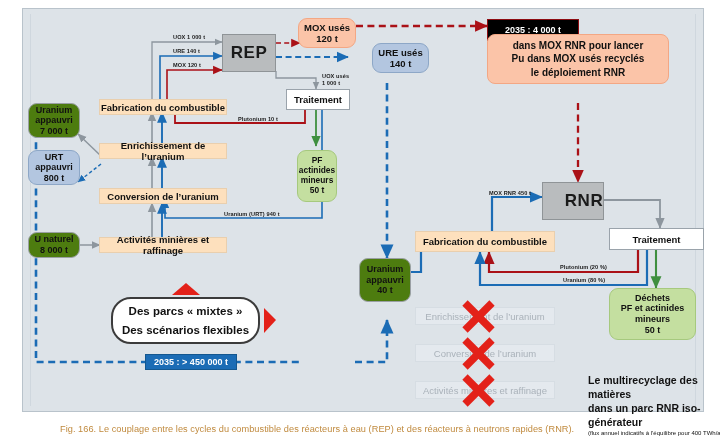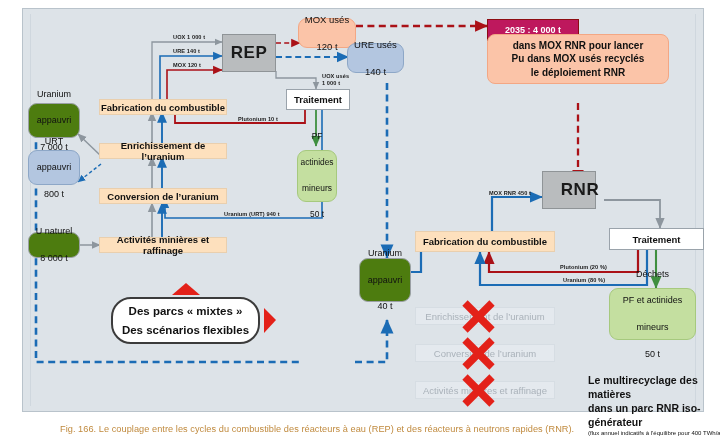--- a/index.html
+++ b/index.html
@@ -22,28 +22,28 @@
     box-sizing:border-box;pointer-events:none;
   }
   
   .node{position:absolute;box-sizing:border-box;display:flex;align-items:center;
         justify-content:center;text-align:center;color:#111;z-index:5;}
   .proc{background:#fde0bd;border:1px solid #e9cfae;font-size:9.5px;font-weight:bold;}
   .proc-rnr{background:#fde0bd;border:1px solid #e9cfae;font-size:9.5px;font-weight:bold;}
   .reactor{background:#b9bcbe;border:1px solid #8f9497;font-size:17px;font-weight:bold;
            letter-spacing:.5px;color:#1a1a1a;}
   .treat{background:#ffffff;border:1px solid #9aa3ab;font-size:9.5px;font-weight:bold;}
-  .pill{border-radius:9px;font-size:9px;font-weight:normal;line-height:1.18;gap:16px;}
+  .pill{border-radius:9px;font-size:9px;font-weight:bold;line-height:1.18;}
   .grey-pill{background:#4d7c0f;border:1px solid #9aa0a4;}
   .blue-pill{background:#b3c6e0;border:1px solid #8da7c7;}
   .salmon-pill{background:#fbc4a8;border:1px solid #f3a784;}
   .green-pill{background:#c4dfa0;border:1px solid #a6c97e;}
   .salmon-note{background:#fbc4a8;border:1px solid #f3a784;border-radius:8px;
                font-size:10px;font-weight:bold;line-height:1.32;color:#111;padding:4px 6px;}
-  .red-tag{background:#be185d;color:#fff;font-size:9px;font-weight:bold;padding:10px 5px;
+  .red-tag{background:#000000;color:#fff;font-size:9px;font-weight:bold;padding:10px 5px;
            border:1px solid #8d0d12;}
   .blue-tag{background:#1b6cb5;color:#fff;font-size:9px;font-weight:bold;padding:2px 6px;
             border:1px solid #14578f;}
   .callout{background:#ffffff;border:2px solid #3b3b3b;border-radius:20px;
            font-size:11.5px;font-weight:bold;line-height:1.62;color:#111;}
   .ghost{background:#e4e9ee;border:1px solid #d6dde3;color:#aab2ba;font-size:9.5px;}
   
   .elabel{position:absolute;font-size:5.6px;font-weight:bold;color:#1a1a1a;
           white-space:nowrap;z-index:7;letter-spacing:.1px;}
   
@@ -179,21 +179,21 @@
   </div>
   <div class="node pill grey-pill" style="left:28px;top:232px;width:52px;height:26px;flex-direction:column;">
     <span>U naturel</span>
     <span>8 000 t</span>
   </div>
 
   <div class="node pill salmon-pill" style="left:298px;top:18px;width:58px;height:30px;flex-direction:column;font-size:9.5px;">
     <span>MOX usés</span>
     <span>120 t</span>
   </div>
-  <div class="node pill blue-pill" style="left:347px;top:43px;width:57px;height:30px;flex-direction:column;font-size:9.5px;">
+  <div class="node pill blue-pill" style="left:372px;top:43px;width:57px;height:30px;flex-direction:column;font-size:9.5px;">
     <span>URE usés</span>
     <span>140 t</span>
   </div>
   <div class="node pill green-pill" style="left:297px;top:150px;width:40px;height:52px;flex-direction:column;font-size:8.4px;">
     <span>PF</span>
     <span>actinides</span>
     <span>mineurs</span>
     <span>50 t</span>
   </div>
 
@@ -207,21 +207,21 @@
 
   <div class="node red-tag" style="left:487px;top:19px;width:92px;height:15px;">
     <span>2035 : 4 000 t</span>
   </div>
   <div class="node salmon-note" style="left:487px;top:34px;width:182px;height:50px;flex-direction:column;">
     <span>dans MOX RNR pour lancer</span>
     <span>Pu dans MOX usés recyclés</span>
     <span>le déploiement RNR</span>
   </div>
 
-  <div class="node reactor" style="left:542px;top:171px;width:54px;height:38px;padding-left:22px;">
+  <div class="node reactor" style="left:542px;top:182px;width:62px;height:38px;padding-left:22px;">
     <span>RNR</span>
   </div>
 
   <div class="node proc-rnr" style="left:415px;top:231px;width:140px;height:21px;">
     <span>Fabrication du combustible</span>
   </div>
   <div class="node treat" style="left:609px;top:228px;width:95px;height:22px;">
     <span>Traitement</span>
   </div>
 
@@ -271,16 +271,19 @@
 
   <div class="node callout" style="left:111px;top:297px;width:149px;height:47px;flex-direction:column;">
     <span>Des parcs « mixtes »</span>
     <span>Des scénarios flexibles</span>
   </div>
   <svg class="wires wires-top">
     <path d="M172,295 L186,283 L200,295 Z" fill="#e32119"></path>
     <path d="M264,308 L276,320 L264,333 Z" fill="#e32119"></path>
   </svg>
 
+  <div class="node blue-tag" style="left:145px;top:354px;width:92px;height:16px;">
+    <span>2035 : &gt; 450 000 t</span>
+  </div>
 
   <div class="caption">Fig. 166. Le couplage entre les cycles du combustible des réacteurs à eau (REP) et des réacteurs à neutrons rapides (RNR).</div>
 
 </div>
 
 </body></html>

